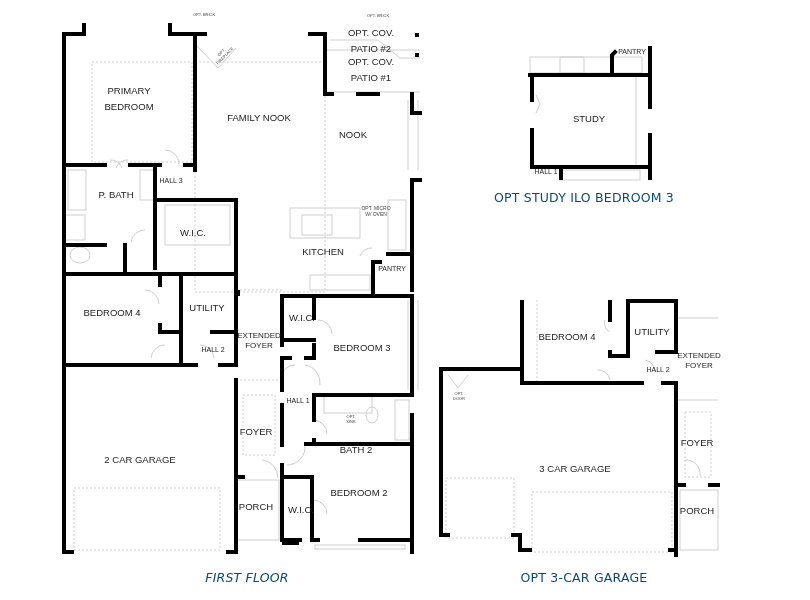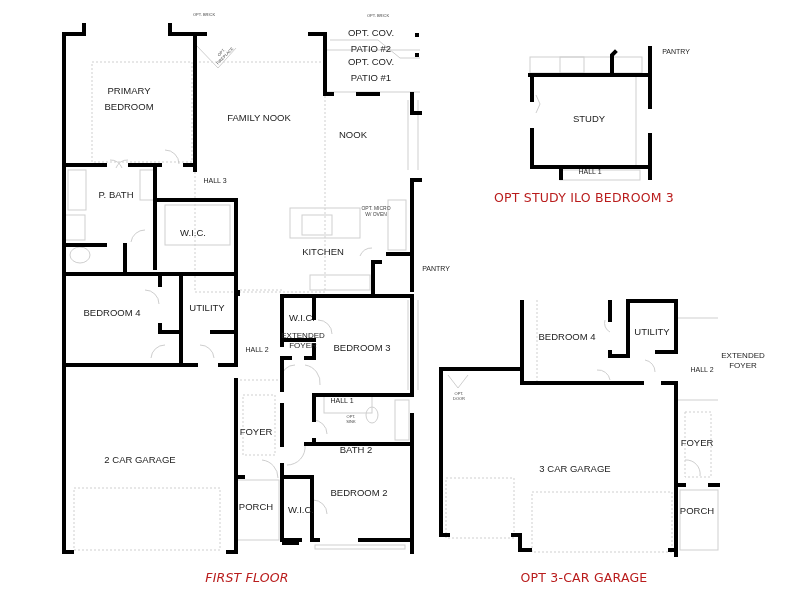--- a/index.html
+++ b/index.html
@@ -1,22 +1,22 @@
 <!DOCTYPE html>
 <html><head>
 <meta charset="utf-8">
 <style>
   html,body{margin:0;padding:0;background:#ffffff;}
   body{width:810px;height:600px;position:relative;overflow:hidden;font-family:"Liberation Sans",sans-serif;}
   #plan{position:absolute;left:0;top:0;width:810px;height:600px;}
   .lbl{position:absolute;font-family:"Liberation Sans",sans-serif;font-size:9px;color:#222;text-align:center;line-height:11px;white-space:nowrap;transform:translate(-50%,-50%);}
-  .lbl.sm{font-size:7px;line-height:8px;margin-left:44px;}
+  .lbl.sm{font-size:7px;line-height:8px;}
   .lbl.xs{font-size:4px;line-height:5px;color:#444;}
   .lbl.md{font-size:9.5px;line-height:16px;}
-  .title{position:absolute;font-family:"DejaVu Sans",sans-serif;font-size:12.5px;color:#b91c1c;letter-spacing:0.2px;transform:translate(-50%,-50%);white-space:nowrap;}
+  .title{position:absolute;font-family:"DejaVu Sans",sans-serif;font-size:12.5px;color:#0c4a6e;letter-spacing:0.2px;transform:translate(-50%,-50%);white-space:nowrap;}
 </style>
 </head>
 <body>
 
 <svg id="plan" viewBox="0 0 810 600" xmlns="http://www.w3.org/2000/svg">
 
   <g>
 
     <g fill="none" stroke="#cfcfcf" stroke-width="1">
       <rect x="92" y="62" width="100" height="100" stroke-dasharray="2 2"></rect>

